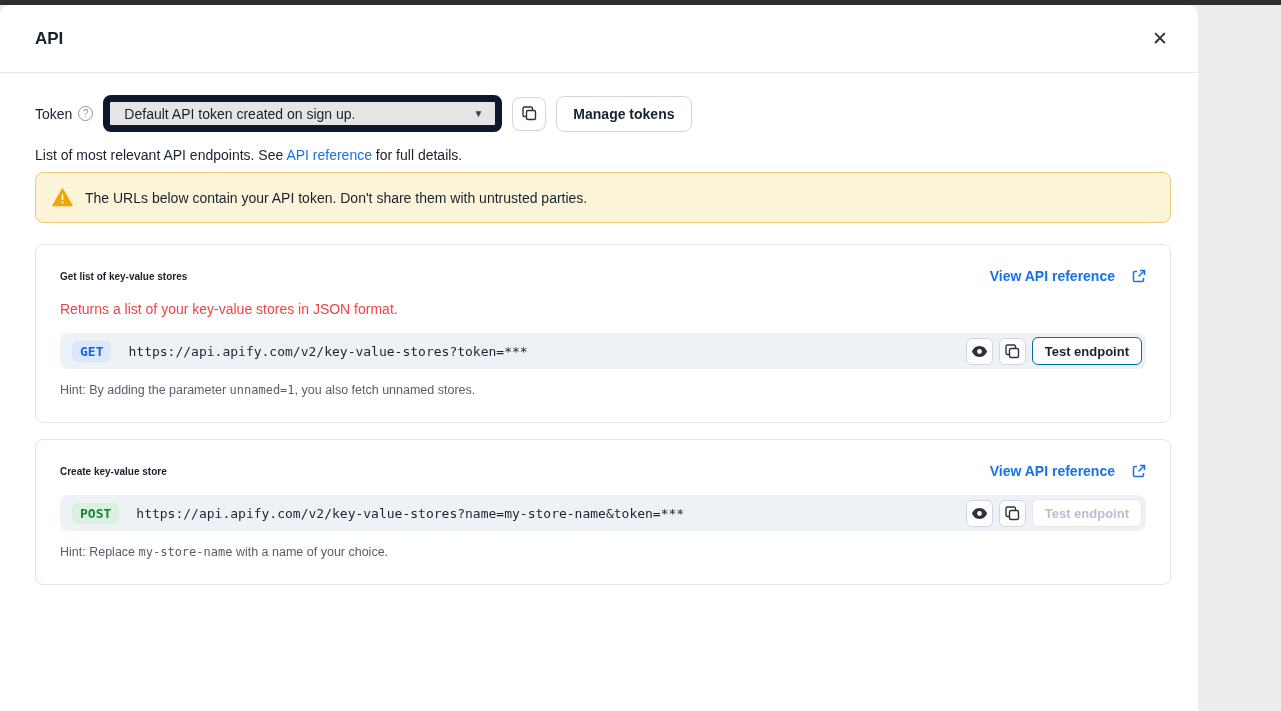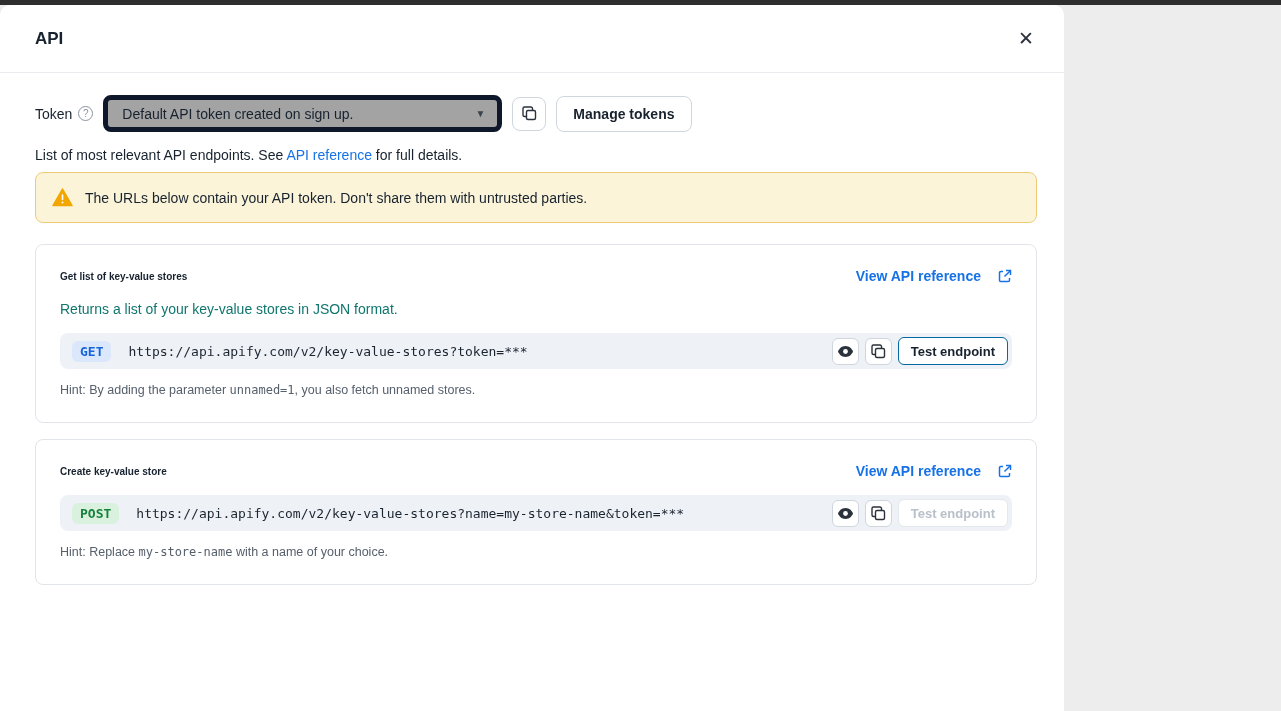--- a/index.html
+++ b/index.html
@@ -10,21 +10,21 @@
     color: #1b2733;
     overflow: hidden;
     position: relative;
   }
   .backdrop-top {
     position: absolute; top: 0; left: 0; width: 100%; height: 5px;
     background: #2e2e2e;
   }
   .modal {
     position: absolute; top: 5px; left: 0;
-    width: 1064px; height: 706px;
+    width: 1198px; height: 706px;
     background: #ffffff;
     border-radius: 10px 10px 0 0;
     overflow: hidden;
   }
   
   .modal-header {
     display: flex; align-items: center; justify-content: space-between;
     padding: 0 24px 0 35px; height: 68px;
     border-bottom: 1px solid #e8eaee;
   }
@@ -40,21 +40,21 @@
   .token-row { display: flex; align-items: center; margin-bottom: 15px; }
   .token-label { font-size: 14px; color: #17222e; margin-right: 6px; }
   .help-icon {
     width: 15px; height: 15px; border-radius: 50%;
     border: 1px solid #8a94a0; color: #8a94a0;
     font-size: 10px; line-height: 13px; text-align: center;
     display: inline-block; margin-right: 10px;
   }
   .token-select {
     width: 399px; height: 37px;
-    background: #a3a3a3; border: 5px solid #0f172a; border-radius: 8px;
+    background: #e5e5e5; border: 7px solid #0f172a; border-radius: 8px;
     display: flex; align-items: center; justify-content: space-between;
     padding: 0 12px 0 14px; font-size: 14px; color: #17222e; cursor: pointer;
   }
   .caret { color: #3a434e; font-size: 10px; }
   .icon-btn {
     width: 34px; height: 34px; margin-left: 10px;
     background: #fff; border: 1px solid #cfd6de; border-radius: 8px;
     display: inline-flex; align-items: center; justify-content: center;
     cursor: pointer;
   }
@@ -82,21 +82,21 @@
     padding: 23px 24px 25px 24px; margin-bottom: 16px;
     background: #fff;
   }
   .card-head { display: flex; align-items: center; justify-content: space-between; }
   .card-title { font-size: 10px; font-weight: bold; color: #17222e; }
   .api-ref-link {
     display: inline-flex; align-items: center; gap: 17px;
     color: #1672e6; font-size: 14px; font-weight: 600;
     text-decoration: none; cursor: pointer; margin-left: 42px;
   }
-  .desc { font-size: 14px; color: #0f766e; margin-top: 17px; }
+  .desc { font-size: 14px; color: #ef4444; margin-top: 17px; }
 
   .code-row {
     margin-top: 16px; height: 36px;
     background: #eef1f6; border-radius: 8px;
     display: flex; align-items: center; padding: 0 4px 0 12px;
   }
   .mono { font-family: "DejaVu Sans Mono", monospace; }
   .badge {
     font-family: "DejaVu Sans Mono", monospace;
     font-size: 13px; font-weight: bold;

